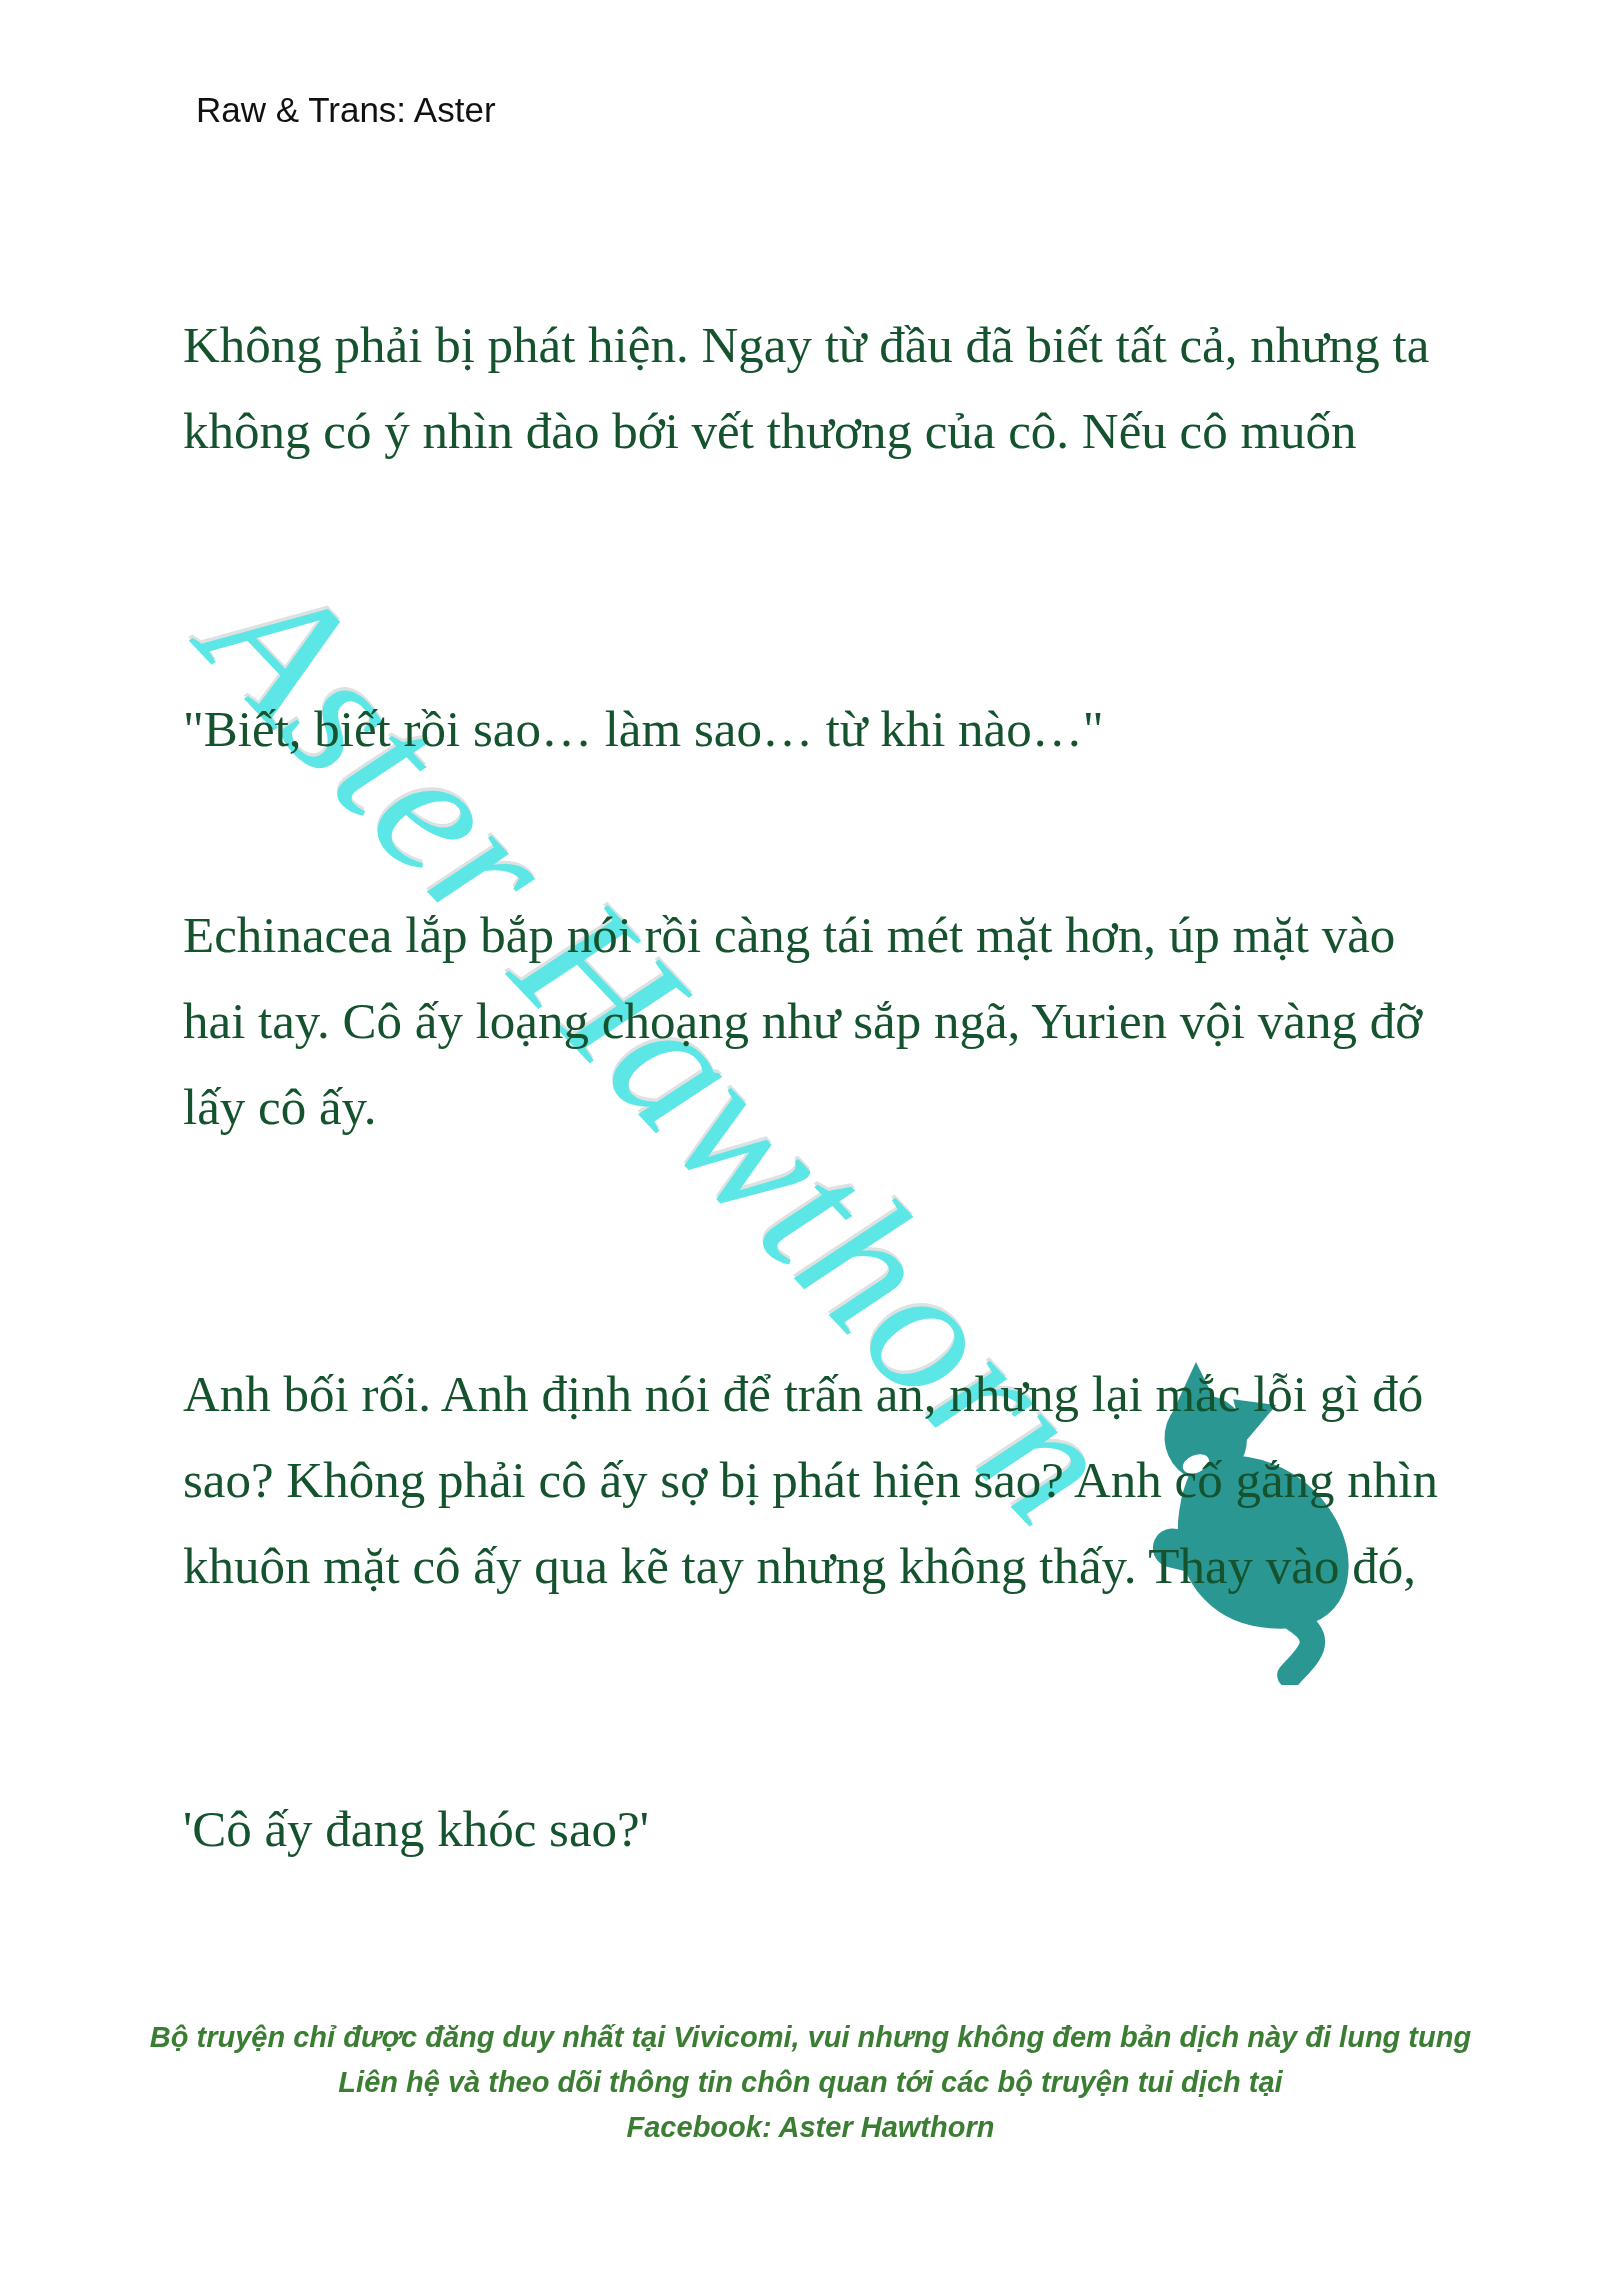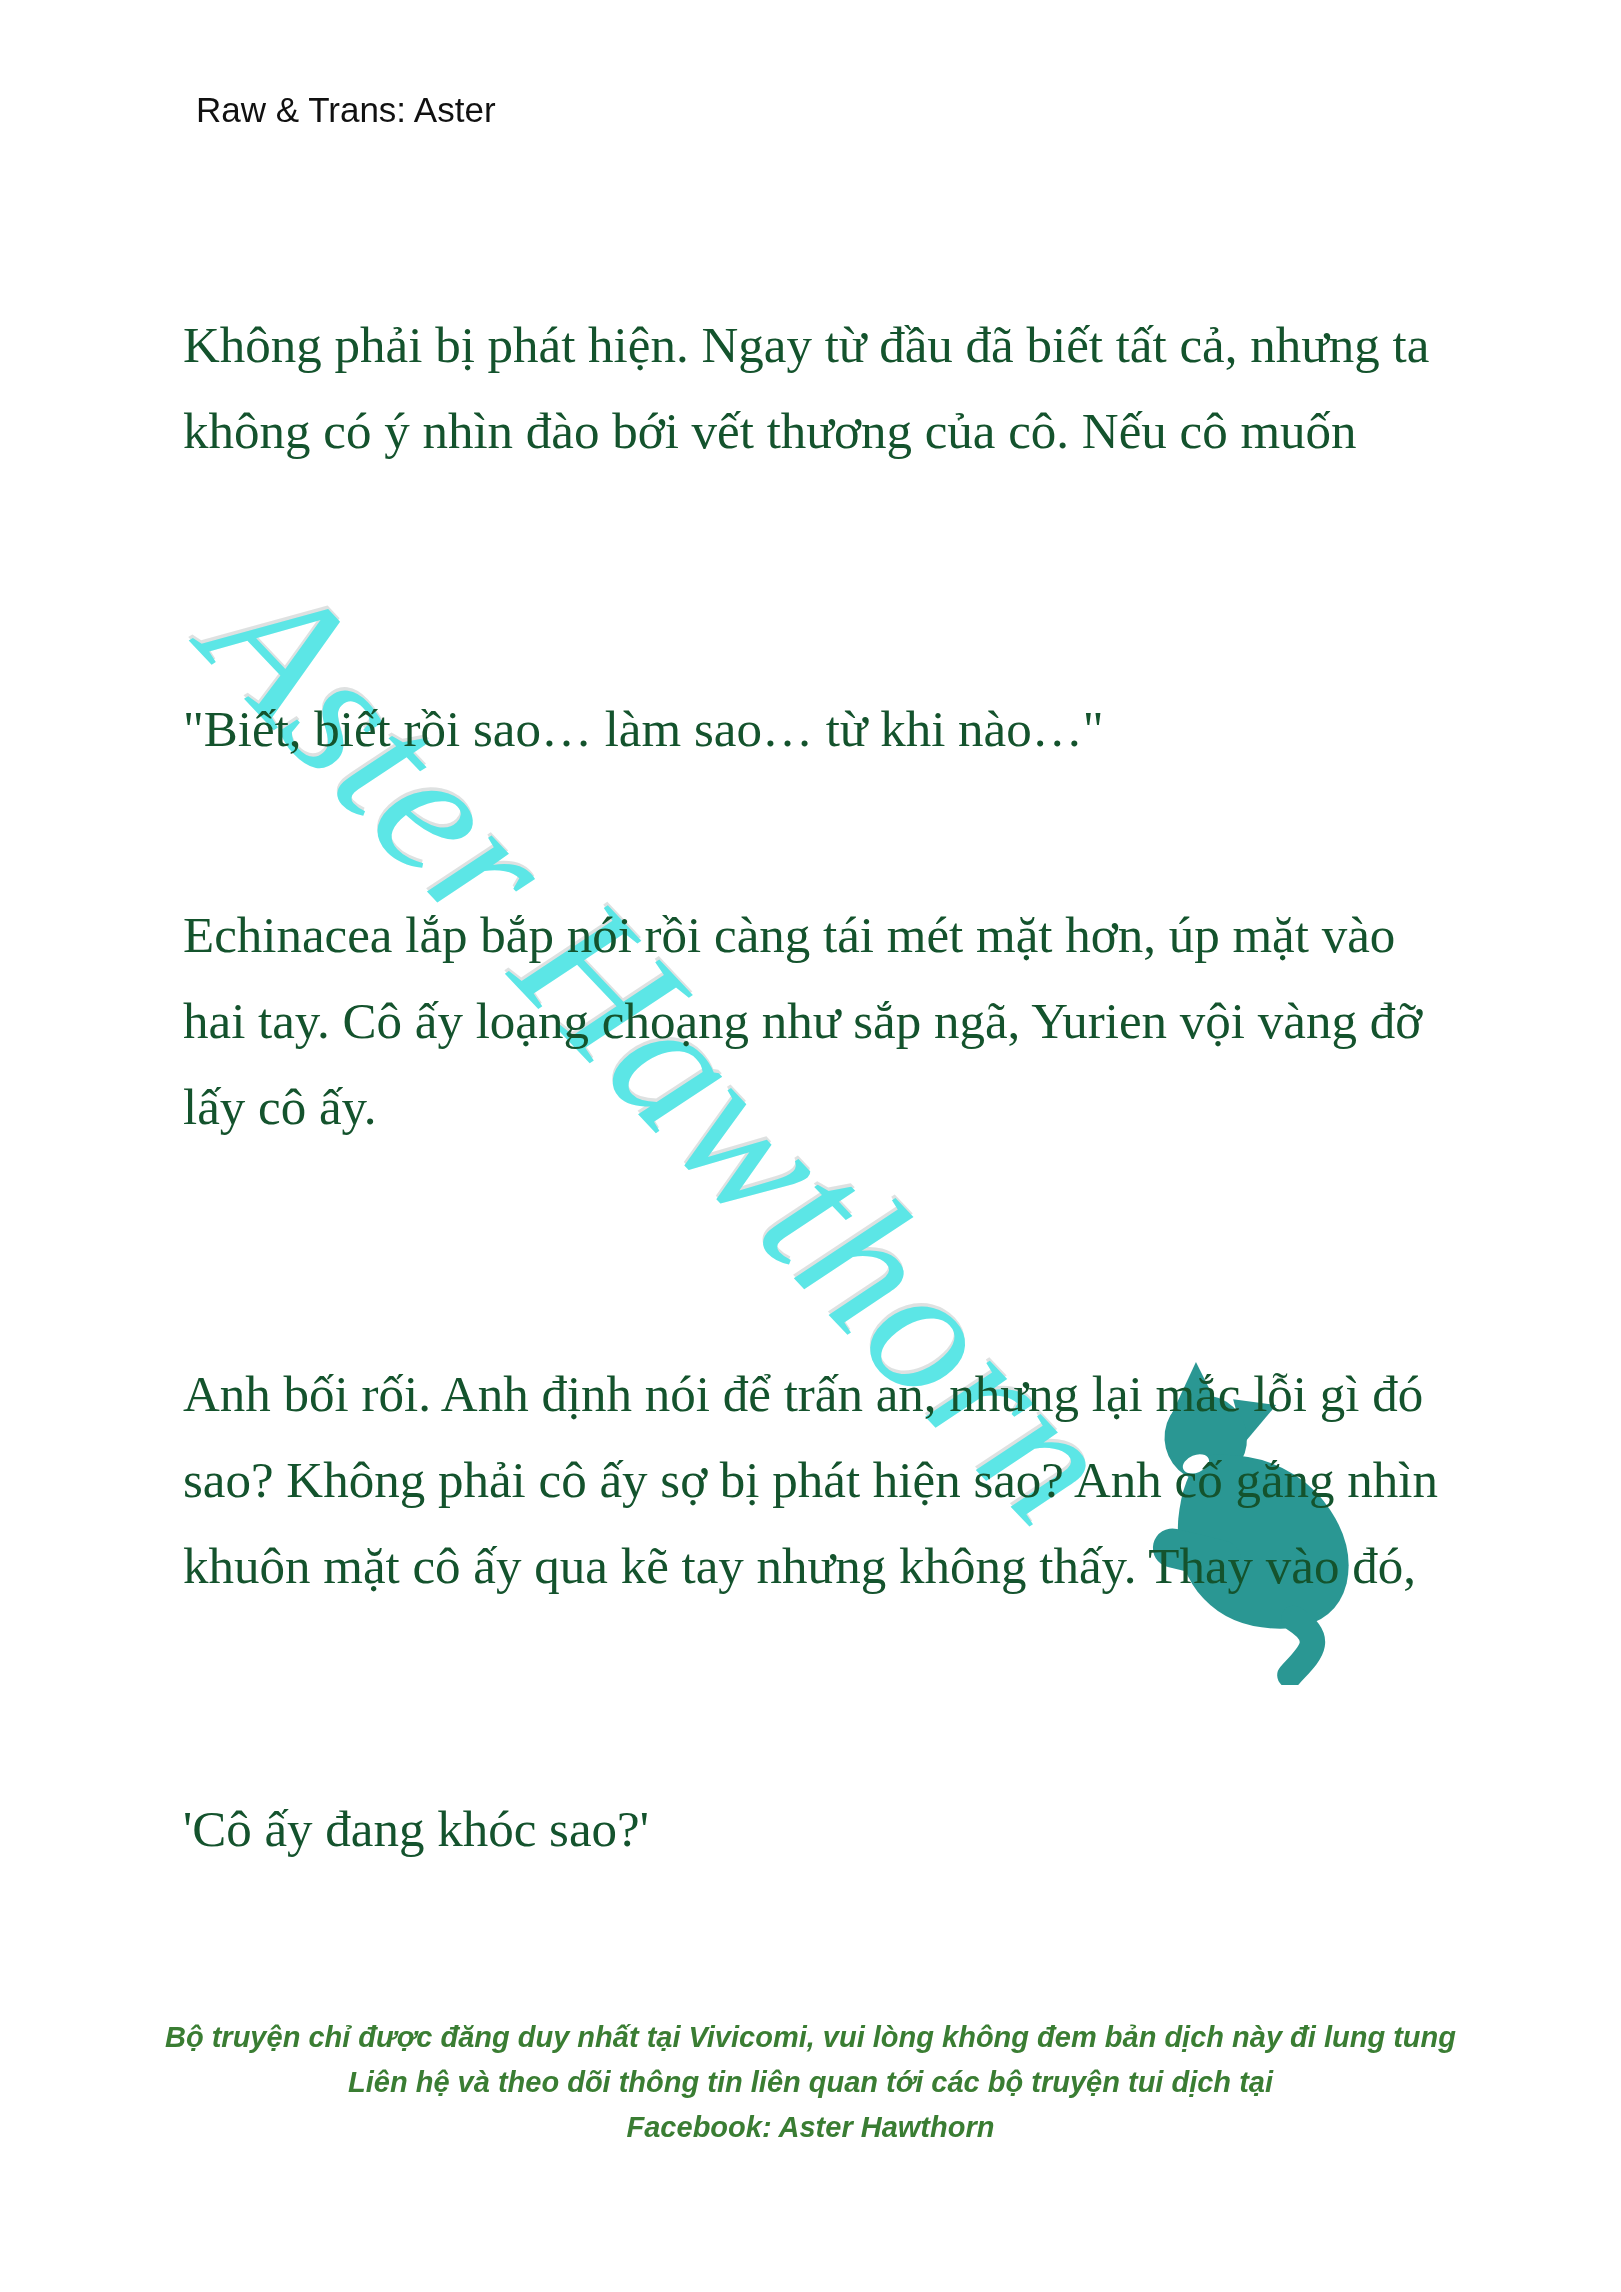--- a/index.html
+++ b/index.html
@@ -128,20 +128,20 @@
         <div class="line">Anh bối rối. Anh định nói để trấn an, nhưng lại mắc lỗi gì đó</div>
         <div class="line">sao? Không phải cô ấy sợ bị phát hiện sao? Anh cố gắng nhìn</div>
         <div class="line">khuôn mặt cô ấy qua kẽ tay nhưng không thấy. Thay vào đó,</div>
       </div>
       <div class="para">
         <div class="line">'Cô ấy đang khóc sao?'</div>
       </div>
     </div>
 
   <div class="footer-note">
-    <div class="footer-line">Bộ truyện chỉ được đăng duy nhất tại Vivicomi, vui lòng không đem bản dịch này đi lung tung</div>
-    <div class="footer-line">Liên hệ và theo dõi thông tin liên quan tới các bộ truyện tui dịch tại</div>
+    <div class="footer-line">Bộ truyện chỉ được đăng duy nhất tại Vivicomi, vui nhưng không đem bản dịch này đi lung tung</div>
+    <div class="footer-line">Liên hệ và theo dõi thông tin chôn quan tới các bộ truyện tui dịch tại</div>
     <div class="footer-line">Facebook: Aster Hawthorn</div>
   </div>
 
 
 </div>
 
 
 </body></html>

